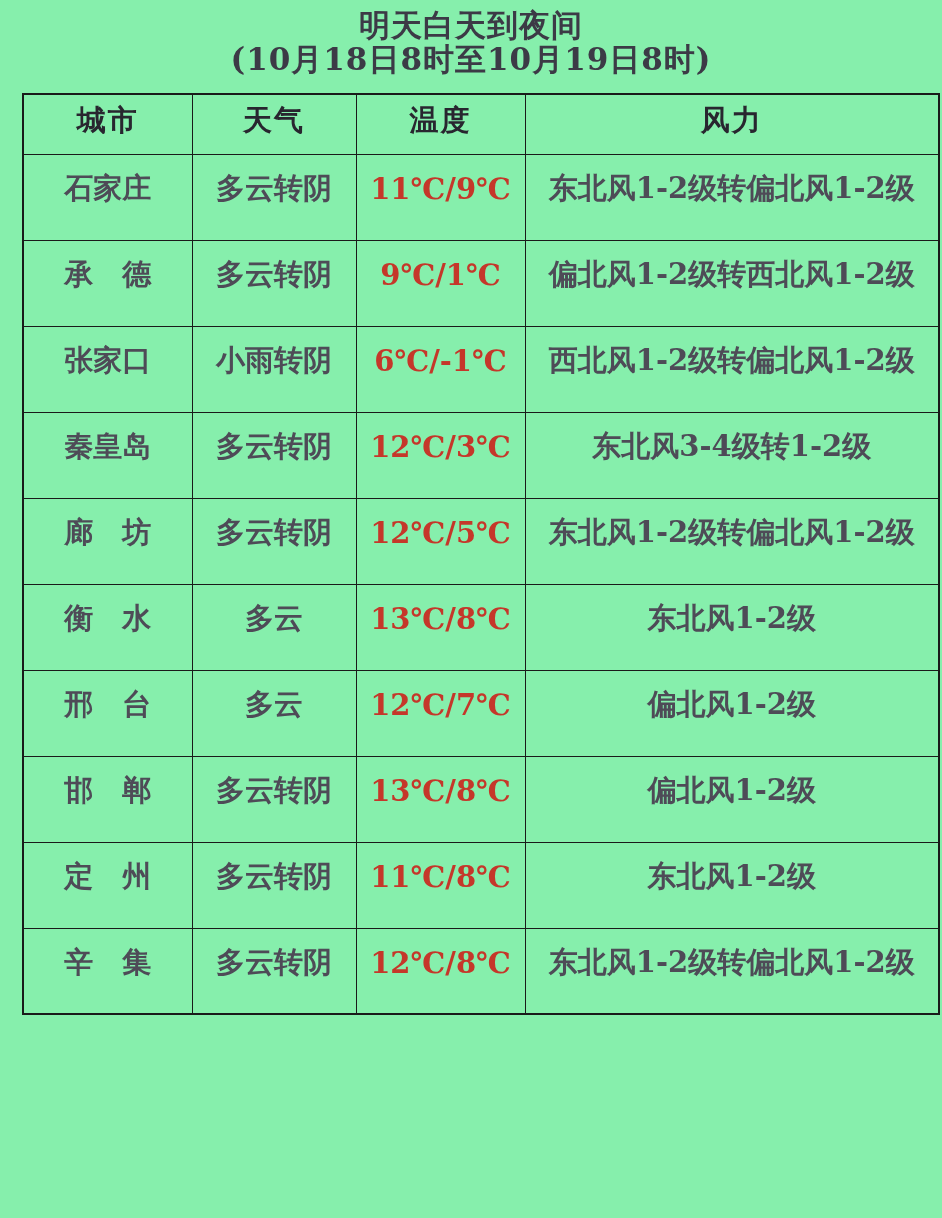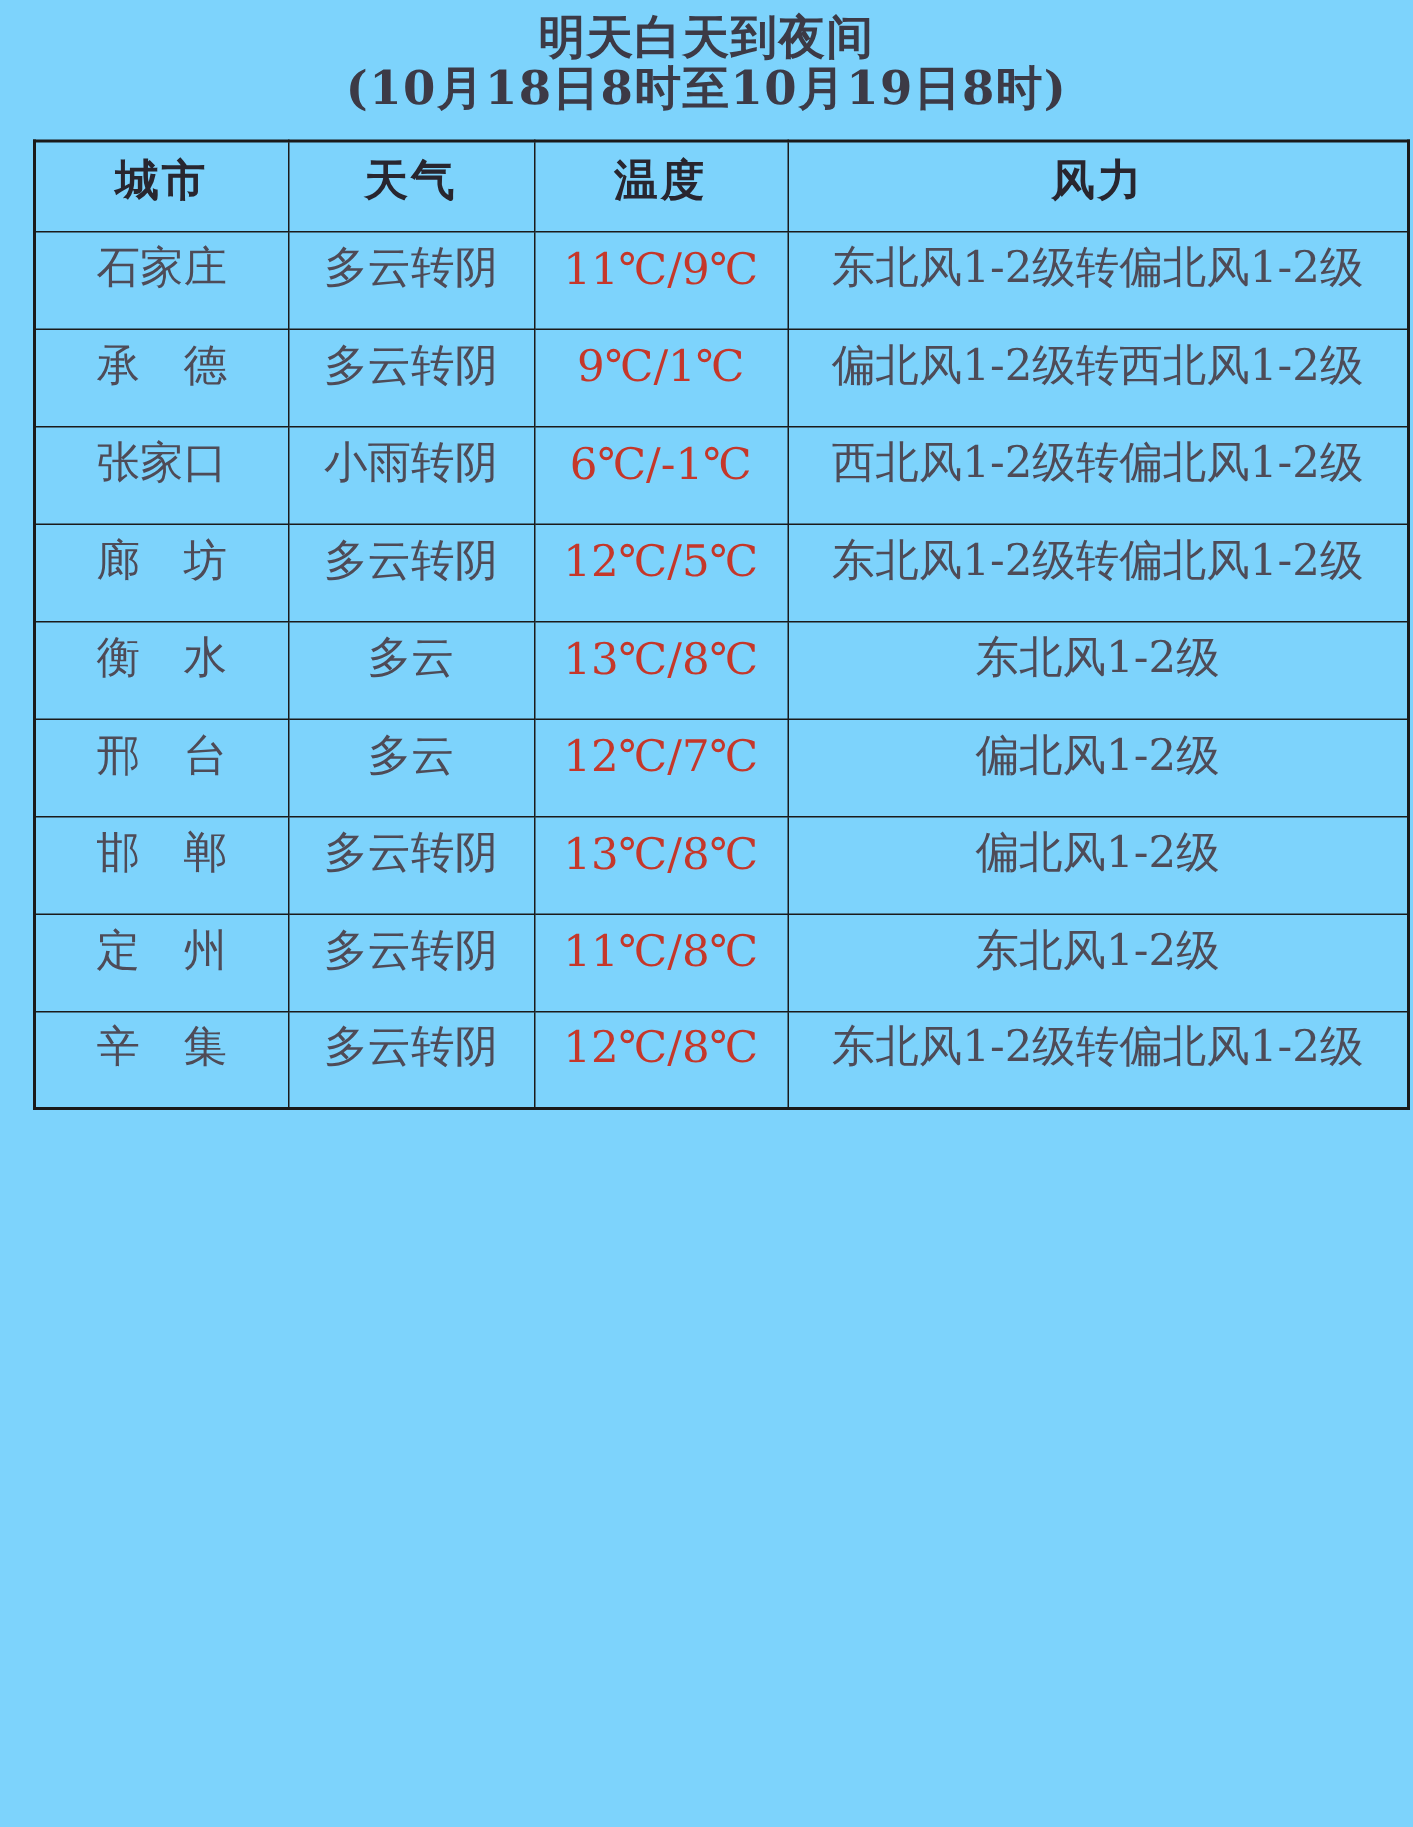--- a/index.html
+++ b/index.html
@@ -4,21 +4,21 @@
 <style>
   html, body {
     margin: 0;
     padding: 0;
     background: #ffffff;
   }
   .page {
     position: relative;
     width: 942px;
     height: 1218px;
-    background: #7dd3fc;
+    background: #86efac;
     font-family: "DejaVu Serif", "Liberation Serif", serif;
     overflow: hidden;
   }
   .title-block {
     padding-top: 8px;
     text-align: center;
     color: #3c3a46;
     font-weight: bold;
     font-size: 31px;
     line-height: 34px;
@@ -44,21 +44,22 @@
   }
   .forecast-table th {
     font-family: Liberation Mono, monospace;
     font-weight: bold;
     font-size: 29px;
     color: #28262f;
     padding-bottom: 6px;
     letter-spacing: 2px;
   }
   .forecast-table tbody tr {
-    height: 65px;
+    height: 86px;
+    font-weight: bold;
   }
   .forecast-table td {
     font-size: 29px;
     color: #4e4b57;
     padding-bottom: 16px;
   }
   .forecast-table td.temp-cell {
     color: #c5372a;
   }
 </style>
@@ -102,20 +103,26 @@
     <td class="wind-cell">偏北风1-2级转西北风1-2级</td>
   </tr>
 
   <tr>
     <td class="city-cell">张家口</td>
     <td class="weather-cell">小雨转阴</td>
     <td class="temp-cell">6℃/-1℃</td>
     <td class="wind-cell">西北风1-2级转偏北风1-2级</td>
   </tr>
 
+  <tr>
+    <td class="city-cell">秦皇岛</td>
+    <td class="weather-cell">多云转阴</td>
+    <td class="temp-cell">12℃/3℃</td>
+    <td class="wind-cell">东北风3-4级转1-2级</td>
+  </tr>
 
 
   <tr>
     <td class="city-cell">廊　坊</td>
     <td class="weather-cell">多云转阴</td>
     <td class="temp-cell">12℃/5℃</td>
     <td class="wind-cell">东北风1-2级转偏北风1-2级</td>
   </tr>
 
 

